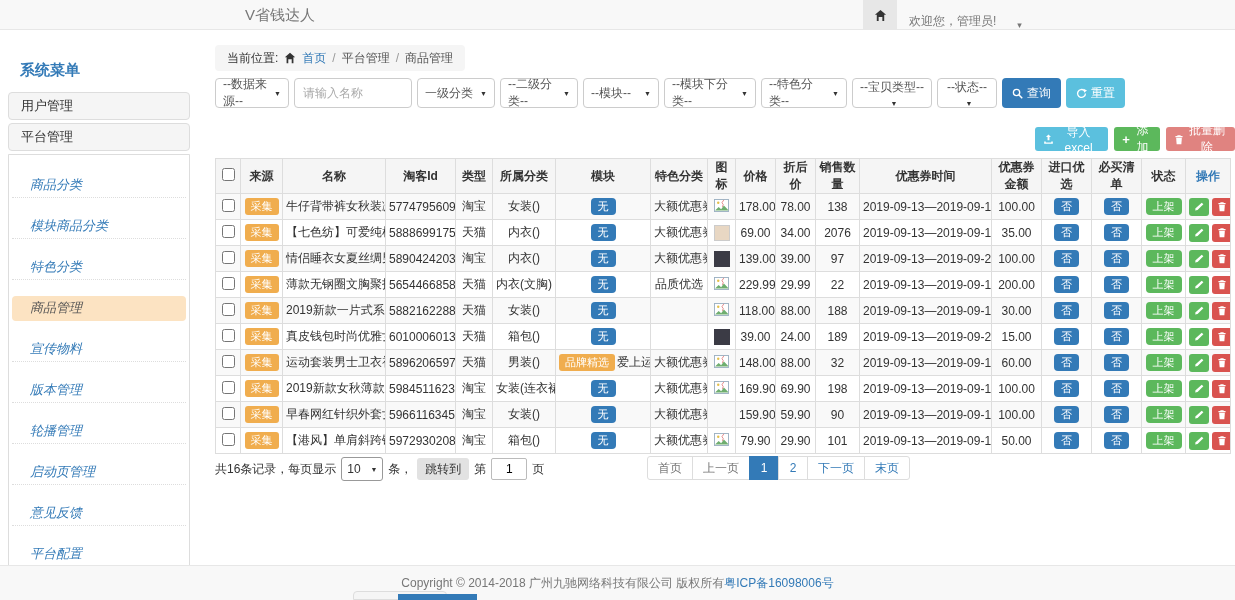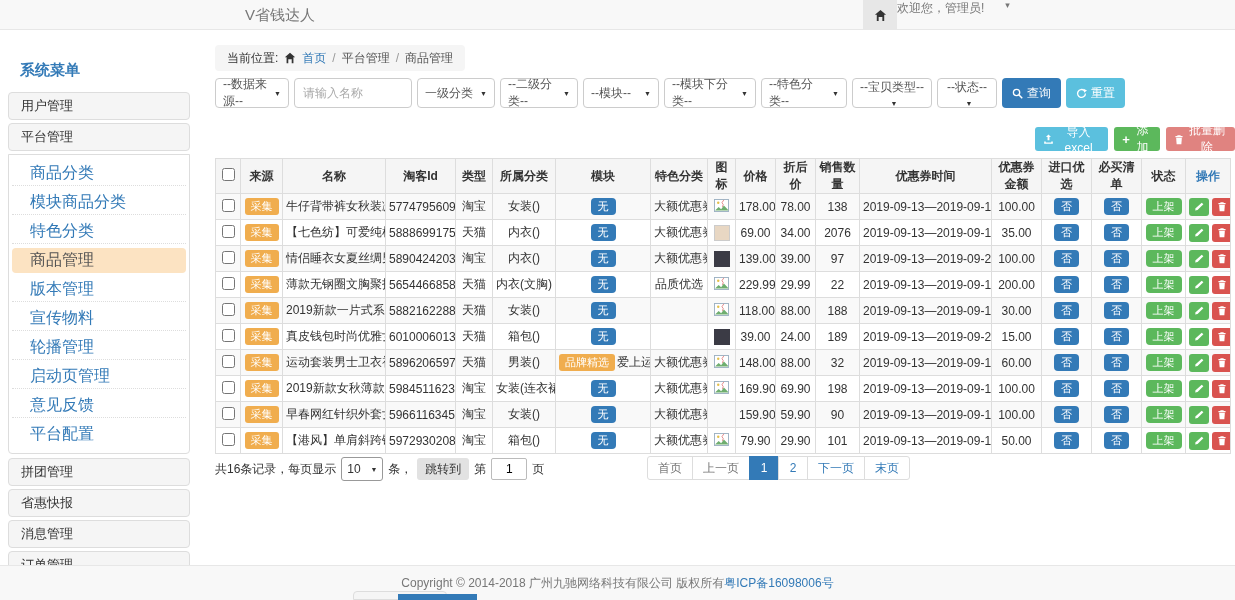--- a/index.html
+++ b/index.html
@@ -5,29 +5,29 @@
   * { margin:0; padding:0; box-sizing:border-box; }
   html,body { background:#fff; }
   body { font-family:"Liberation Sans","DejaVu Sans",sans-serif; font-size:12px; color:#333; }
   .page { position:relative; width:1235px; height:600px; overflow:hidden; background:#fff; }
 
   
   .topbar { position:absolute; top:0; left:0; width:1235px; height:30px; background:#f8f8f8; border-bottom:1px solid #e7e7e7; }
   .topbar-title { position:absolute; left:245px; top:0; line-height:30px; font-size:15px; color:#777; }
   .topbar-right { position:absolute; left:863px; top:0; height:30px; display:flex; align-items:stretch; }
   .home-box { width:34px; background:#e7e7e7; display:flex; align-items:center; justify-content:center; color:#333; cursor:pointer; }
-  .welcome { display:flex; align-items:flex-start; gap:21px; color:#777; cursor:pointer; }
+  .welcome { display:flex; align-items:flex-end; gap:21px; padding-left:12px; color:#777; cursor:pointer; }
   .caret-user { font-size:9px; color:#777; }
 
   
   .sidebar { position:absolute; left:8px; top:55px; width:182px; }
   .side-title { color:#337ab7; font-size:15px; font-weight:bold; padding:6px 12px 12px 12px; }
   .side-group { height:28px; line-height:26px; background:#f5f5f5; border:1px solid #ddd; border-radius:4px; padding-left:12px; color:#333; font-size:13px; margin-bottom:3px; cursor:pointer; }
   .side-sub { border:1px solid #ddd; border-radius:0 0 4px 4px; background:#fff; margin-bottom:4px; padding:2px 0; }
-  .side-sub-item { height:25px; line-height:24px; padding-left:18px; color:#337ab7; font-size:16px; border-bottom:1px dotted #ddd; cursor:pointer; margin:4px 3px; }
+  .side-sub-item { height:25px; line-height:24px; padding-left:18px; color:#337ab7; font-size:13px; border-bottom:1px dotted #ddd; cursor:pointer; margin:16px 3px;font-style:italic; }
   .side-sub-item:last-child { border-bottom:none; }
   .side-sub-item.active { background:#fce3c2; border-radius:4px; border-bottom-color:transparent; color:#555; }
 
   
   .breadcrumb { position:absolute; left:215px; top:45px; height:26px; display:inline-flex; align-items:center; gap:6px; background:#f5f5f5; border-radius:4px; padding:0 12px; font-size:12px; }
   .bc-home { color:#337ab7; cursor:pointer; }
   .bc-sep { color:#999; }
   .bc-item { color:#555; }
   .icn { display:inline-flex; align-items:center; }
 
@@ -115,22 +115,22 @@
     <div class="side-title">系统菜单</div>
     <div id="side-top">
         <div class="side-group">用户管理</div>
         <div class="side-group">平台管理</div>
       </div>
     <div class="side-sub" id="side-sub">
         <div class="side-sub-item">商品分类</div>
         <div class="side-sub-item">模块商品分类</div>
         <div class="side-sub-item">特色分类</div>
         <div class="side-sub-item active">商品管理</div>
+        <div class="side-sub-item">宣传物料</div>
         <div class="side-sub-item">版本管理</div>
-        <div class="side-sub-item">宣传物料</div>
         <div class="side-sub-item">轮播管理</div>
         <div class="side-sub-item">启动页管理</div>
         <div class="side-sub-item">意见反馈</div>
         <div class="side-sub-item">平台配置</div>
       </div>
     <div id="side-bottom">
         <div class="side-group">拼团管理</div>
         <div class="side-group">省惠快报</div>
         <div class="side-group">消息管理</div>
         <div class="side-group">订单管理</div>

